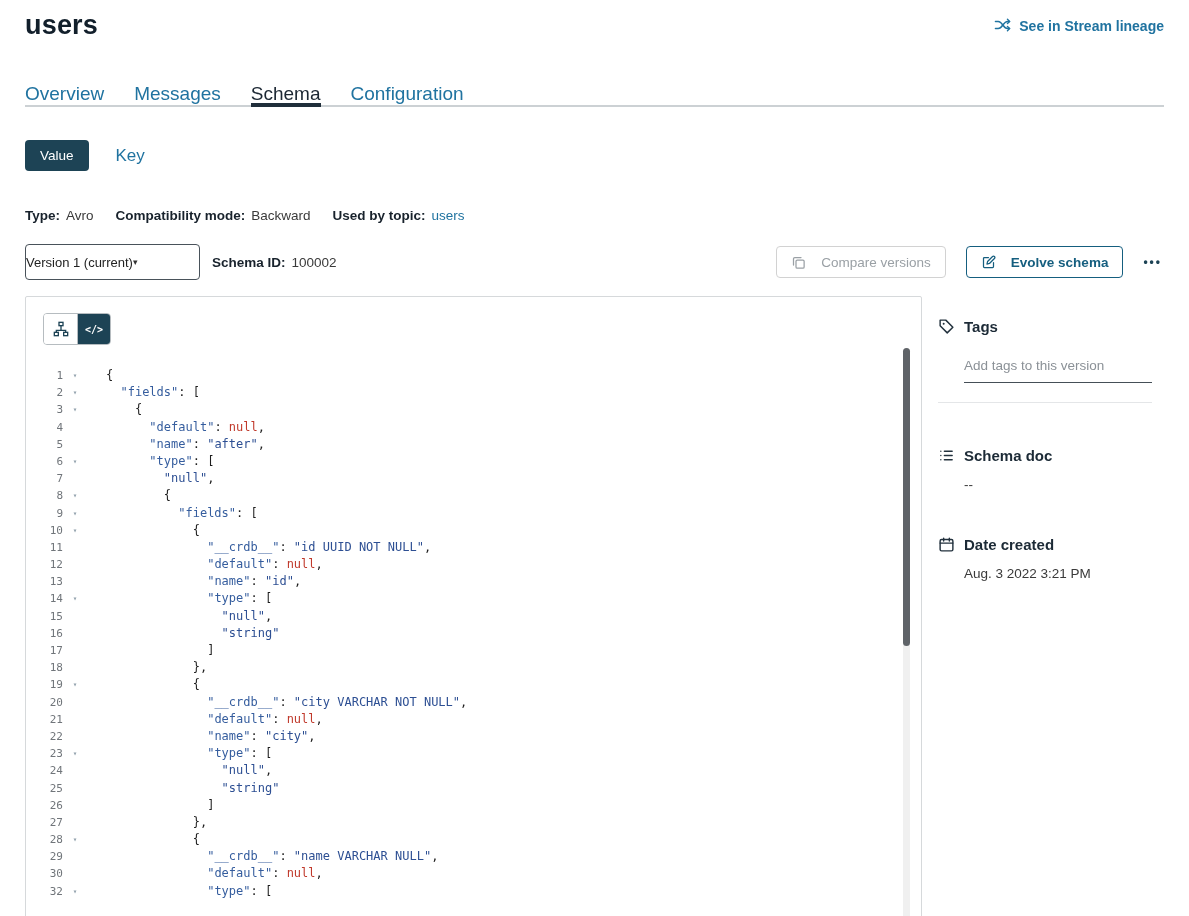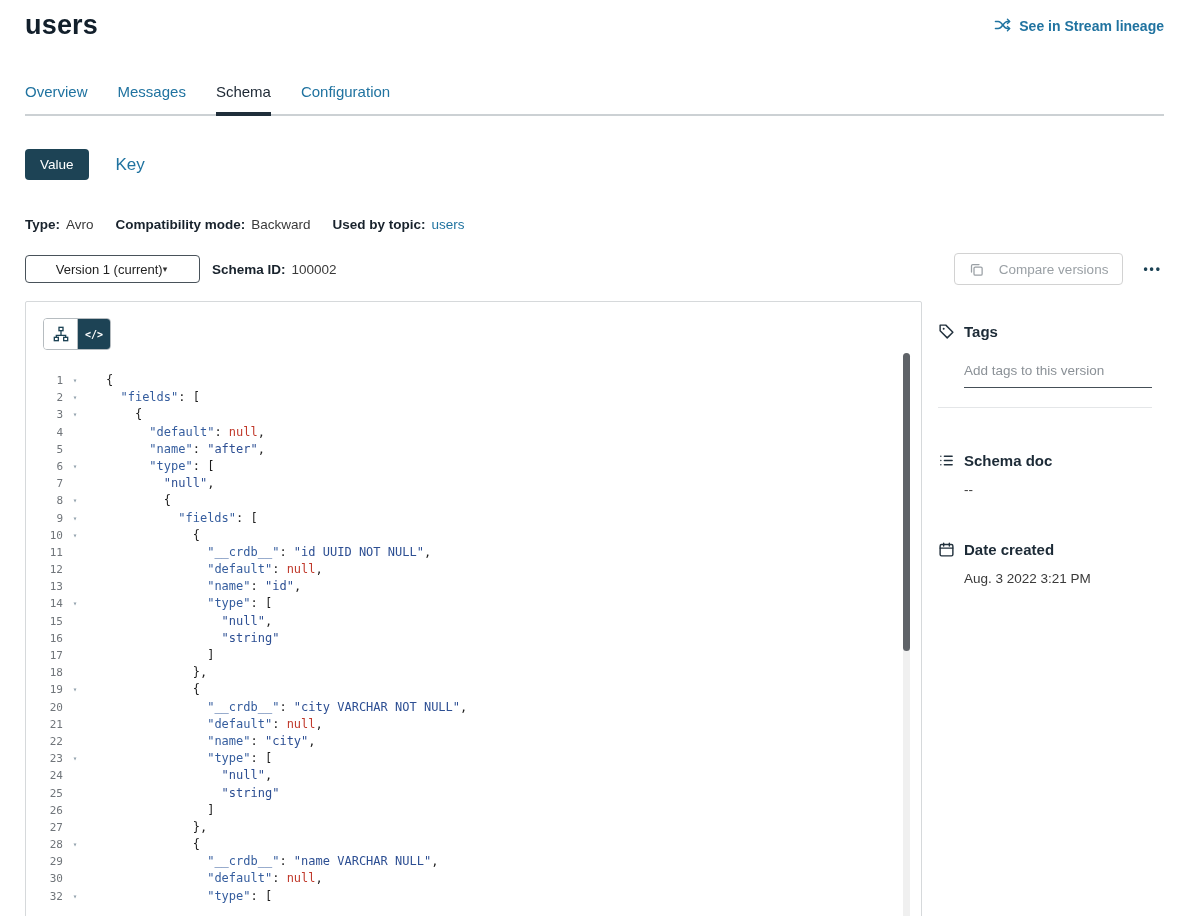--- a/index.html
+++ b/index.html
@@ -16,40 +16,40 @@
   .page{height:100%;padding:0 25px;position:relative;}
 
   
   .header-row{display:flex;align-items:center;justify-content:space-between;padding-top:10px;}
   .title{font-size:27px;font-weight:700;color:#121f2b;letter-spacing:.2px;}
   .lineage-link{display:inline-flex;align-items:center;gap:8px;color:var(--accent);
     font-size:14px;font-weight:600;cursor:pointer;text-decoration:none;}
 
   
   .tabs{display:flex;gap:30px;margin-top:42px;border-bottom:2px solid #ccd1d4;}
-  .tab{font-size:15px;color:var(--accent);padding-bottom:14px;cursor:pointer;position:relative;}
+  .tab{font-size:19px;color:var(--accent);cursor:pointer;position:relative;}
   .tab.active{color:#1c2733;}
   .tab.active::after{content:"";position:absolute;left:0;right:0;bottom:-2px;height:4px;background:var(--underline);}
 
   
   .toggle-row{margin-top:33px;display:flex;align-items:center;gap:27px;}
   .value-btn{background:var(--dark);border:none;color:#fff;font-size:13.5px;font-family:inherit;
     padding:8px 15px;border-radius:4px;cursor:pointer;}
   .key-btn{background:none;border:none;color:var(--accent);font-size:17px;font-family:inherit;cursor:pointer;}
 
   
   .meta-row{margin-top:37px;display:flex;gap:22px;font-size:13.5px;color:#3a3a3a;align-items:center;}
   .meta-group{display:flex;gap:6px;align-items:center;}
   .meta-label{font-weight:700;color:#18222c;}
   .meta-link{color:var(--accent);cursor:pointer;}
 
   
   .version-row{margin-top:21px;display:flex;align-items:center;gap:12px;}
-  .version-select{width:175px;height:28px;border:1px solid #49525a;border-radius:4px;display:flex;
-    align-items:center;justify-content:center;padding:0 10px 0 8px;font-size:13px;color:#222;
+  .version-select{width:175px;height:36px;border:1px solid #49525a;border-radius:4px;display:flex;
+    align-items:center;justify-content:flex-start;padding:0 10px 0 0;font-size:13px;color:#222;
     cursor:pointer;background:#fff;flex:none;}
   .chev{font-size:9px;color:#333;}
   .schema-id{font-size:13.5px;color:#3a3a3a;display:flex;gap:6px;align-items:center;}
   .btn{height:32px;display:inline-flex;align-items:center;gap:15px;padding:0 14px;border-radius:4px;
     background:#fff;font-size:13.5px;font-family:inherit;cursor:pointer;white-space:nowrap;}
   .btn.compare{border:1px solid #d2d2d2;color:#9aa0a5;margin-left:auto;}
   .btn.evolve{border:1px solid #155e7f;color:#155e7f;font-weight:600;margin-left:8px;}
   .more-btn{background:none;border:none;color:var(--dark);font-size:12px;letter-spacing:2px;
     font-weight:700;cursor:pointer;padding:4px 2px;margin-left:6px;}
 
@@ -146,20 +146,29 @@
     </span>
     <button class="btn compare">
       <span class="hicon" style="width:15px;height:15px">
         <svg width="15" height="15" viewBox="0 0 24 24" fill="none" stroke="#9aa0a5" stroke-width="2" stroke-linecap="round" stroke-linejoin="round">
           <rect x="8" y="8" width="13" height="13" rx="2"></rect>
           <path d="M16 4H6a2 2 0 0 0-2 2v10"></path>
         </svg>
       </span>
       <span>Compare versions</span>
     </button>
+    <button class="btn evolve">
+      <span class="hicon" style="width:15px;height:15px">
+        <svg width="15" height="15" viewBox="0 0 24 24" fill="none" stroke="#155e7f" stroke-width="2" stroke-linecap="round" stroke-linejoin="round">
+          <path d="M12 4H5.5A1.5 1.5 0 0 0 4 5.5v13A1.5 1.5 0 0 0 5.5 20h13a1.5 1.5 0 0 0 1.5-1.5V12"></path>
+          <path d="M9.5 14.5l1-4 8-8a2.1 2.1 0 0 1 3 3l-8 8z"></path>
+        </svg>
+      </span>
+      <span>Evolve schema</span>
+    </button>
     <button class="more-btn">•••</button>
   </div>
 
   <div class="content">
 
     <div class="editor-panel">
       <div class="editor-toolbar">
         <button class="tb-btn">
           <span class="hicon" style="width:16px;height:16px">
             <svg width="16" height="16" viewBox="0 0 24 24" fill="none" stroke="#1d4355" stroke-width="2">

